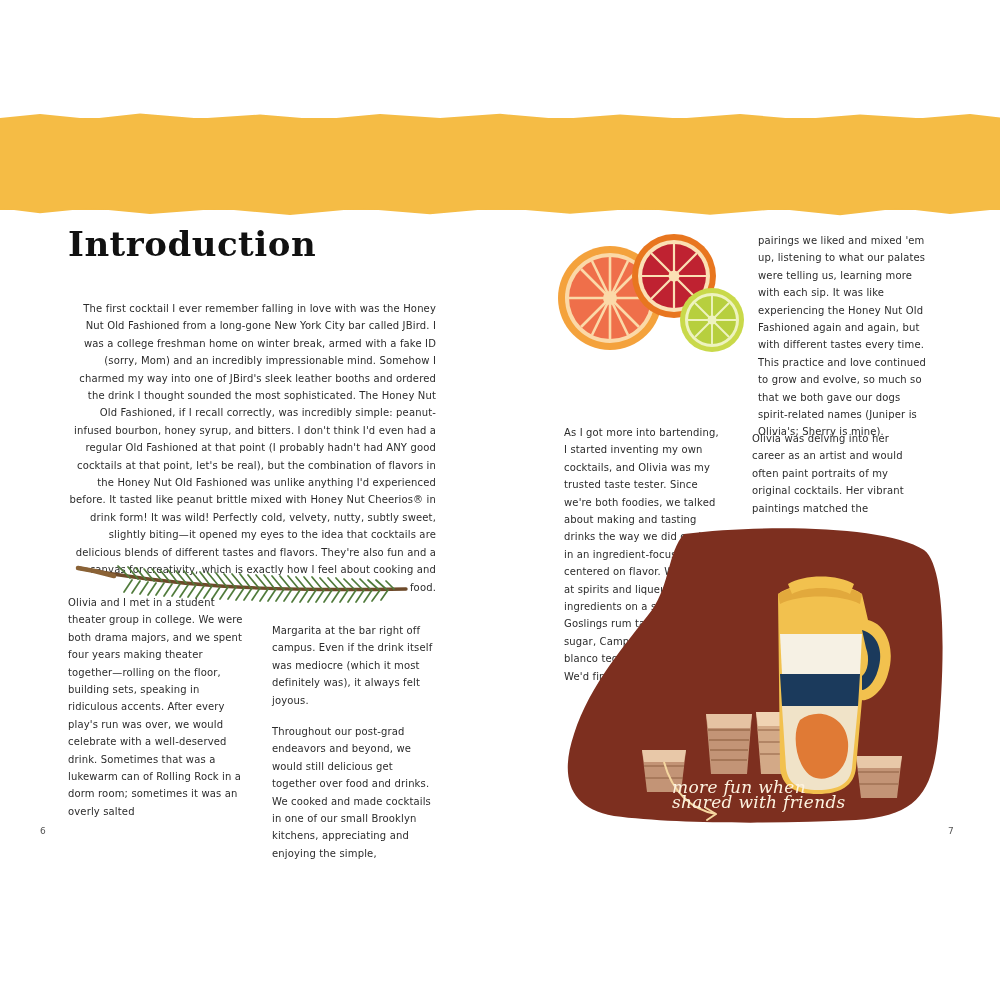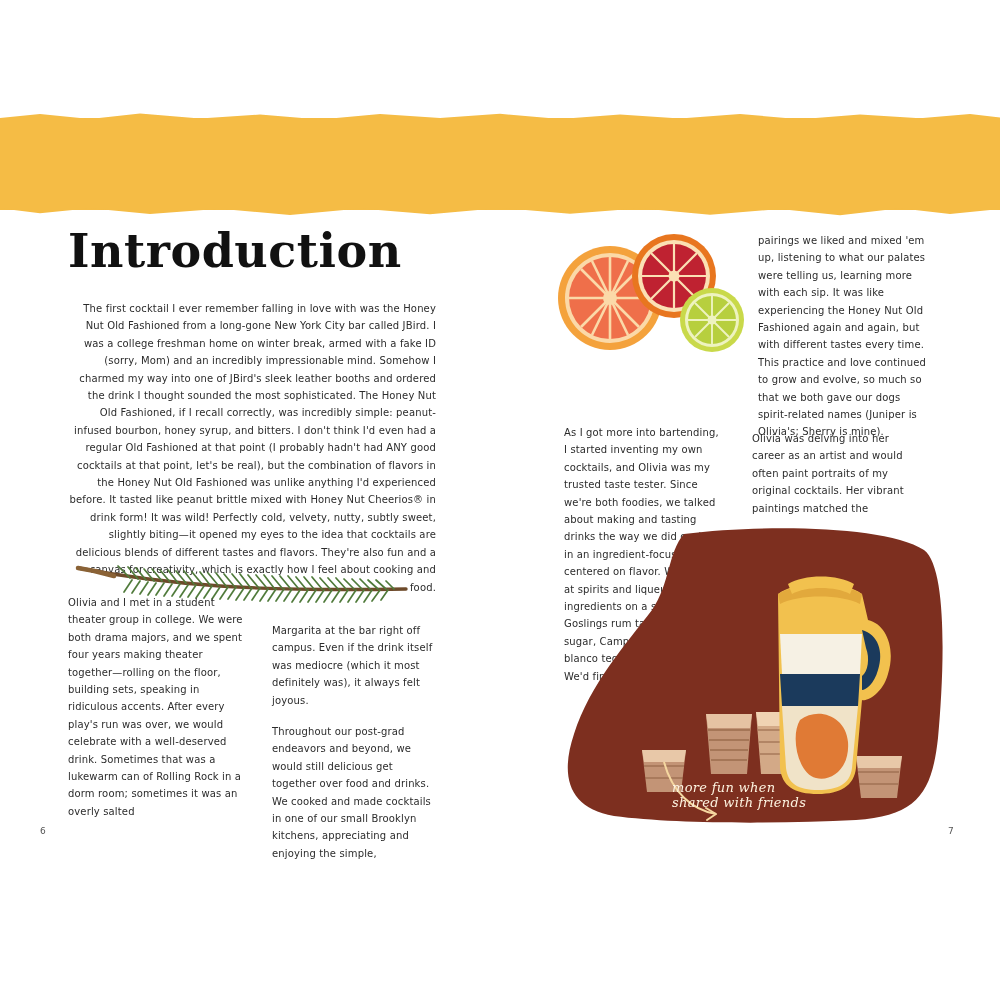--- a/index.html
+++ b/index.html
@@ -47,21 +47,21 @@
   .col {
     position: absolute;
     font-family: "DejaVu Sans", sans-serif;
   }
   .title {
     position: absolute;
     left: 68px;
     top: 224px;
     font-family: "DejaVu Serif", serif;
     font-weight: bold;
-    font-size: 46px;
+    font-size: 34px;
     letter-spacing: 0.5px;
     color: #111111;
   }
   .body-text {
     font-size: 10px;
     line-height: 17.4px;
     color: #2b2b2b;
     text-align: left;
     letter-spacing: 0.15px;
   }
@@ -104,21 +104,21 @@
     position: absolute;
     left: 556px;
     top: 524px;
     width: 390px;
     height: 300px;
   }
   .handwriting {
     position: absolute;
     font-family: "DejaVu Serif", serif;
     font-style: italic;
-    font-size: 13px;
+    font-size: 17px;
     line-height: 15px;
     color: #fdf3e0;
     letter-spacing: 0.3px;
   }
   .hw1 { left: 672px; top: 780px; }
   p { margin: 0 0 14px 0; }
   p:last-child { margin-bottom: 0; }
 </style>
 </head>
 <body>

